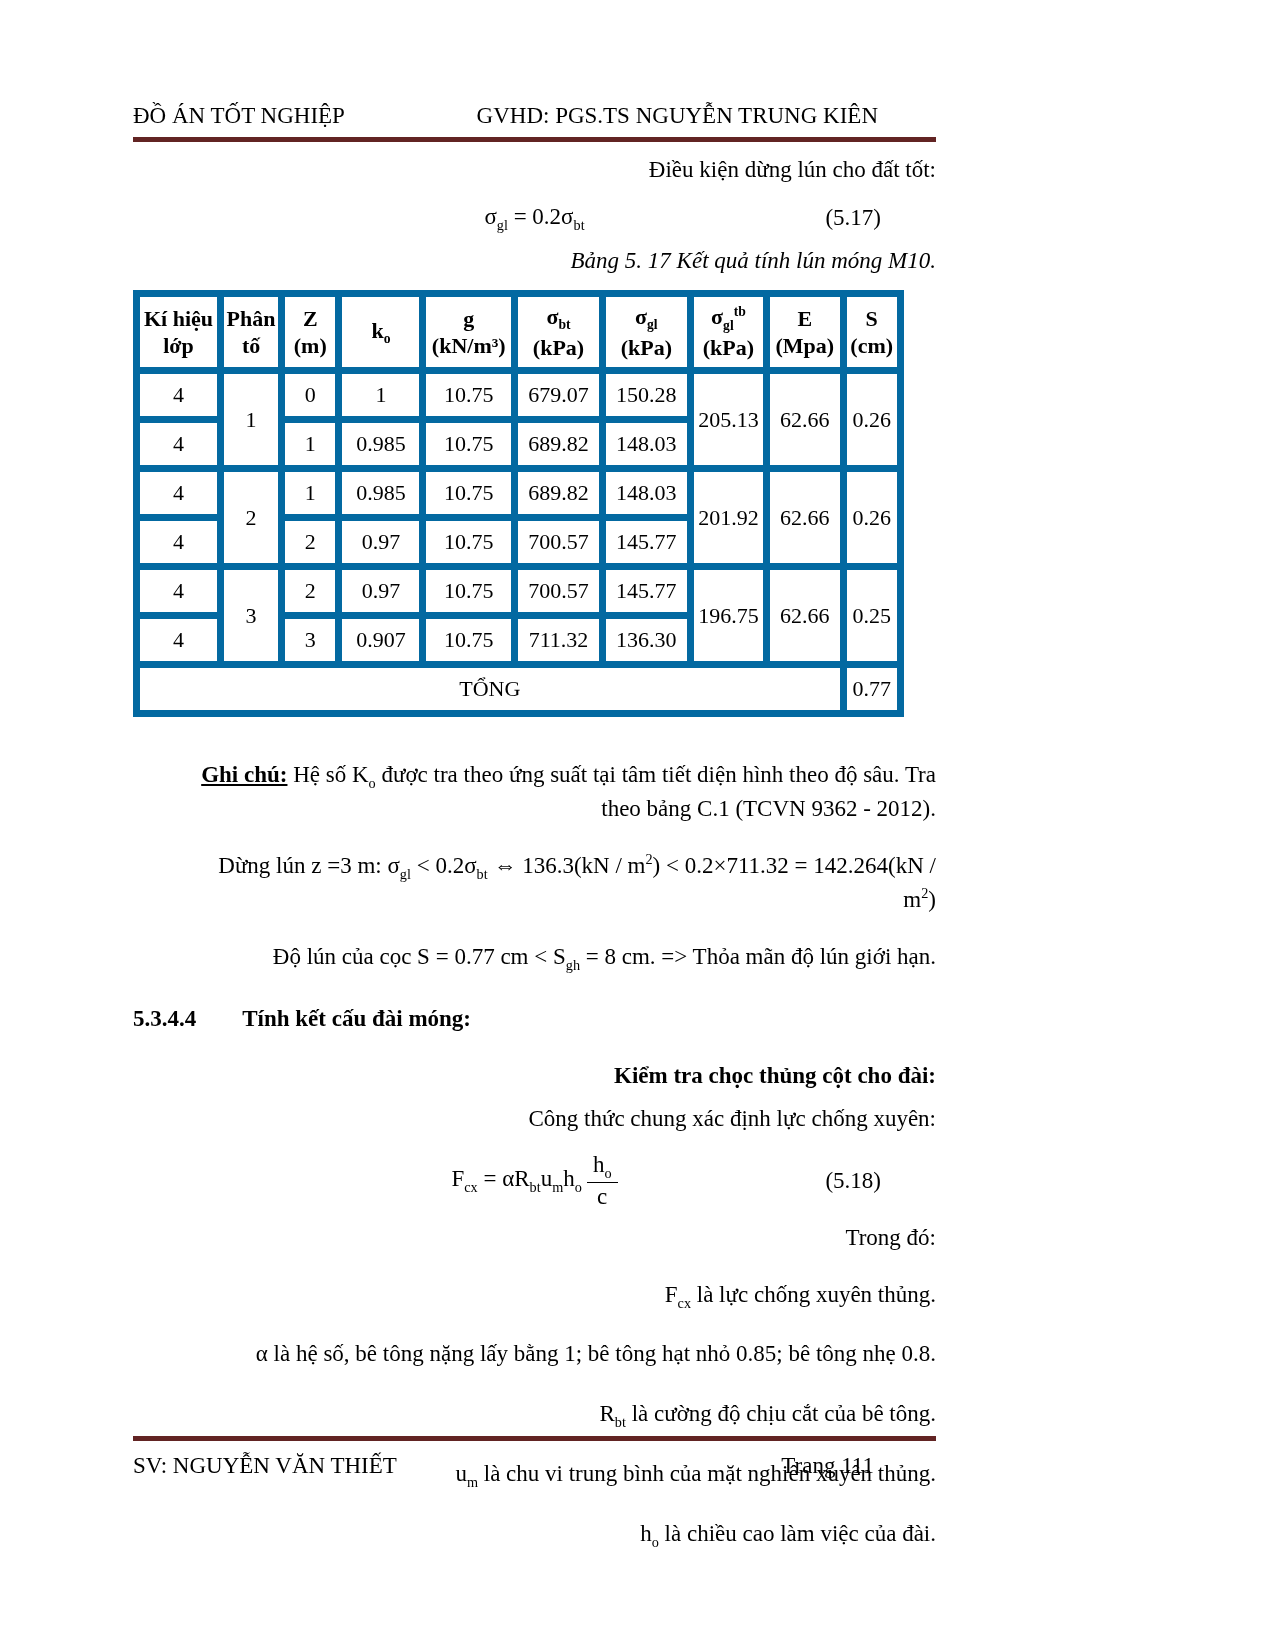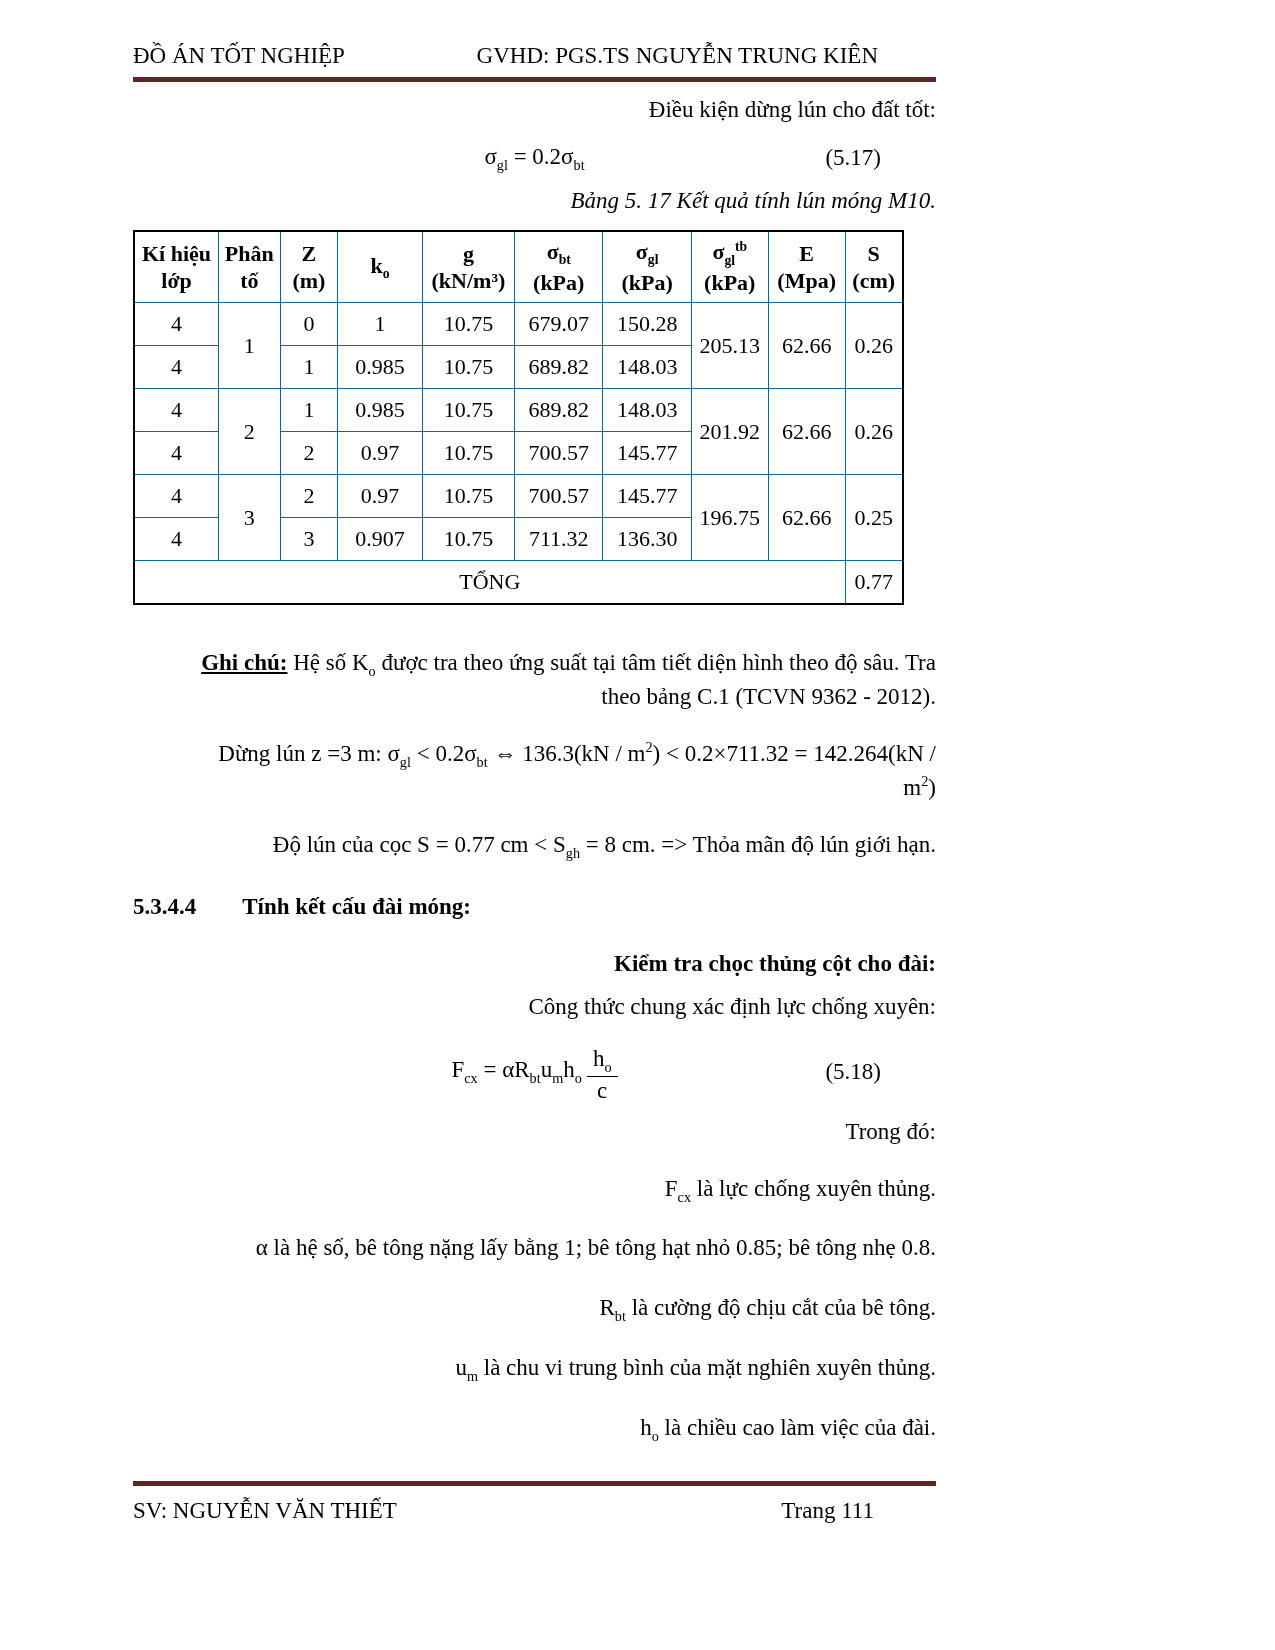--- a/index.html
+++ b/index.html
@@ -7,21 +7,21 @@
     position: relative;
     width: 1069px;
     height: 1650px;
     background: #ffffff;
     color: #000000;
     font-family: "Liberation Serif", "DejaVu Serif", serif;
     font-size: 23px;
     line-height: 1.35;
     overflow: hidden;
     box-sizing: border-box;
-    padding: 40px 133px 0 133px;
+    padding: 100px 133px 0 133px;
   }
   .doc-header {
     display: flex;
     justify-content: space-between;
     align-items: baseline;
   }
   .doc-header .hdr-right { margin-right: 58px; }
   .header-rule {
     margin-top: 6px;
     height: 5px;
@@ -55,21 +55,21 @@
 
   table.data-table {
     width: 96%;
     border-collapse: collapse;
     margin-top: 14px;
     text-align: center;
     font-size: 22px;
     border: 2px solid #000;
   }
   .data-table th, .data-table td {
-    border: 1px solid #0369a1;
+    border: 7px solid #0369a1;
     padding: 4px 3px;
     vertical-align: middle;
   }
   .data-table thead th { font-weight: bold; padding: 6px 2px; }
   .data-table tbody td { height: 34px; }
   .th-line { line-height: 1.25; }
 
   sub { font-size: 0.62em; }
   sup { font-size: 0.62em; }
 
@@ -82,34 +82,33 @@
   }
   .section-heading .sec-num { margin-right: 46px; }
   .bold-heading { font-weight: bold; }
 
   .frac {
     display: inline-block;
     vertical-align: middle;
     text-align: center;
     margin-left: 5px;
     line-height: 1.1;
-    margin-top: 6px;
   }
   .frac .frac-num {
     display: block;
     border-bottom: 1.5px solid #000;
     padding: 0 6px 1px 6px;
   }
   .frac .frac-den { display: block; padding-top: 1px; }
 
   .doc-footer {
     position: absolute;
     left: 133px;
     right: 133px;
-    top: 1481px;
+    top: 1436px;
   }
   .footer-rule { height: 5px; background: #622423; }
   .footer-line {
     display: flex;
     justify-content: space-between;
     padding-top: 9px;
   }
   .footer-line .ftr-right { margin-right: 62px; }
 </style>
 </head>

